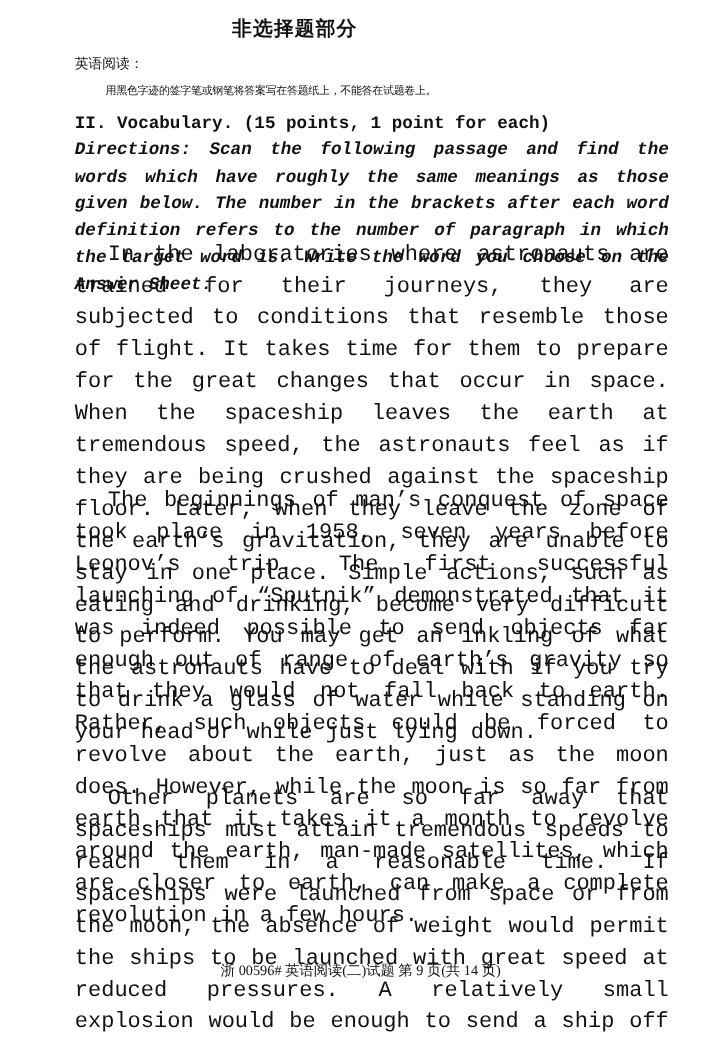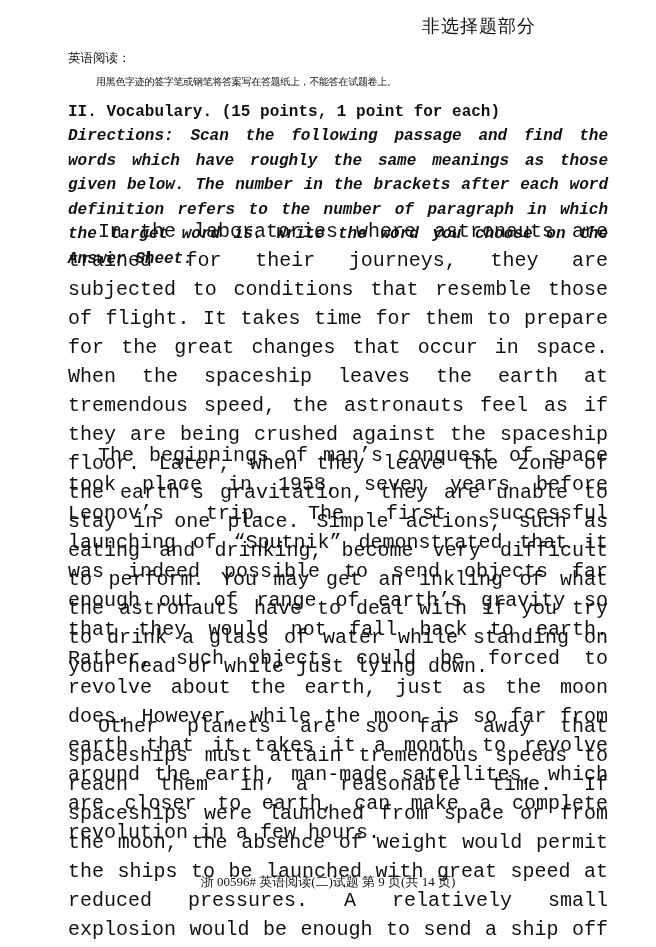--- a/index.html
+++ b/index.html
@@ -1,20 +1,20 @@
 <!DOCTYPE html>
 <html><head>
   <meta charset="utf-8">
   <style>
     html, body { margin: 0; padding: 0; background: #ffffff; }
     body { width: 656px; height: 947px; position: relative; overflow: hidden; color: #111; }
     .page { position: absolute; left: 0; top: 0; width: 656px; height: 947px; background: #fff; }
     .title {
-      position: absolute; top: 14px; left: 0; width: 536px; text-align: right;
-      font-family: "DejaVu Sans", sans-serif; font-size: 18px; font-weight: normal; letter-spacing: 1px;
+      position: absolute; top: 14px; left: 0; width: 536px; text-align: center;
+      font-family: "DejaVu Sans", sans-serif; font-size: 18px; font-weight: bold; letter-spacing: 1px;
     }
     .notice-label {
       position: absolute; top: 50px; left: 68px;
       font-family: "DejaVu Sans", sans-serif; font-size: 12.5px;
     }
     .notice-text {
       position: absolute; top: 75px; left: 96px;
       font-family: "DejaVu Sans", sans-serif; font-size: 10px; letter-spacing: -0.3px;
     }
     .content {

